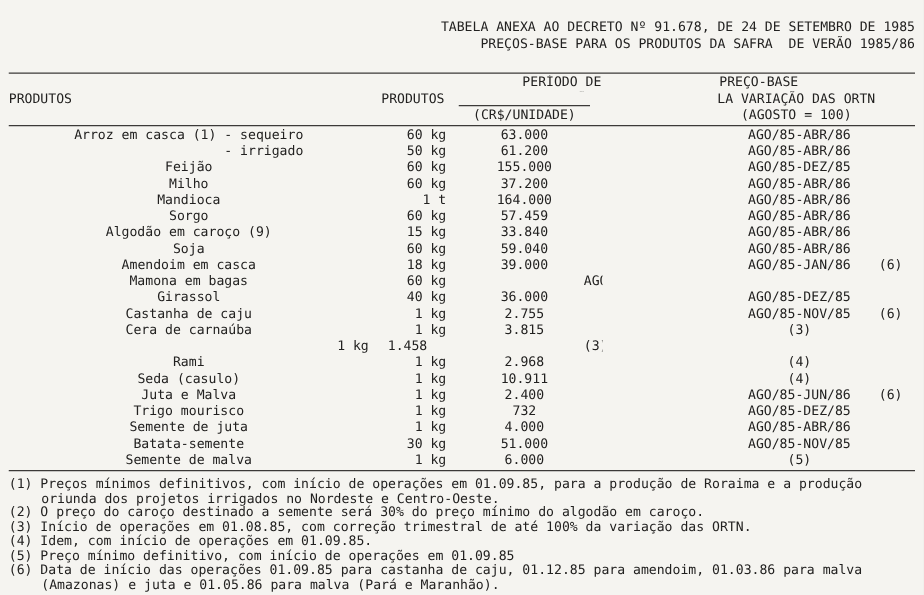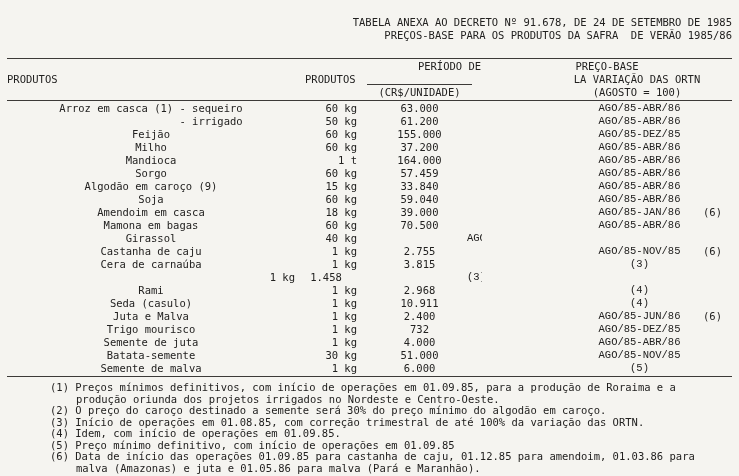--- a/index.html
+++ b/index.html
@@ -51,32 +51,31 @@
   
   .trow {
     display: grid;
     grid-template-columns: 288px 62px 125px 205px 45px;
     height: 13px;
   }
   .cell { overflow: hidden; }
   .cell.product { white-space: pre; text-align: center; }
   .cell.unit { text-align: right; }
   .cell.price { text-align: center; }
-  .cell.period { text-align: center; padding-left: 110px; font-family: Liberation Mono, monospace; }
+  .cell.period { text-align: center; padding-left: 110px; }
   .cell.note { padding-left: 16px; }
   
   .footnotes {
     margin-top: 5px;
     font-size: 10.5px;
     line-height: 11.5px;
   }
   .footnote {
     padding-left: 26px;
     text-indent: -26px;
-    margin-left: 43px;
   }
 </style>
 </head>
 <body>
 
 <div class="page">
 
   <div class="titles">
     <div>TABELA ANEXA AO DECRETO Nº 91.678, DE 24 DE SETEMBRO DE 1985</div>
     <div>PREÇOS-BASE PARA OS PRODUTOS DA SAFRA  DE VERÃO 1985/86</div>
@@ -163,27 +162,27 @@
       <div class="trow">
     <div class="cell product">Amendoim em casca</div>
     <div class="cell unit">18 kg</div>
     <div class="cell price">39.000</div>
     <div class="cell period">AGO/85-JAN/86</div>
     <div class="cell note">(6)</div>
   </div>
       <div class="trow">
     <div class="cell product">Mamona em bagas</div>
     <div class="cell unit">60 kg</div>
-    <div class="cell price">70.500</div>
     <div class="cell period">AGO/85-ABR/86</div>
     <div class="cell note"></div>
   </div>
       <div class="trow">
     <div class="cell product">Girassol</div>
     <div class="cell unit">40 kg</div>
+    <div class="cell price">36.000</div>
     <div class="cell period">AGO/85-DEZ/85</div>
     <div class="cell note"></div>
   </div>
       <div class="trow">
     <div class="cell product">Castanha de caju</div>
     <div class="cell unit">1 kg</div>
     <div class="cell price">2.755</div>
     <div class="cell period">AGO/85-NOV/85</div>
     <div class="cell note">(6)</div>
   </div>

